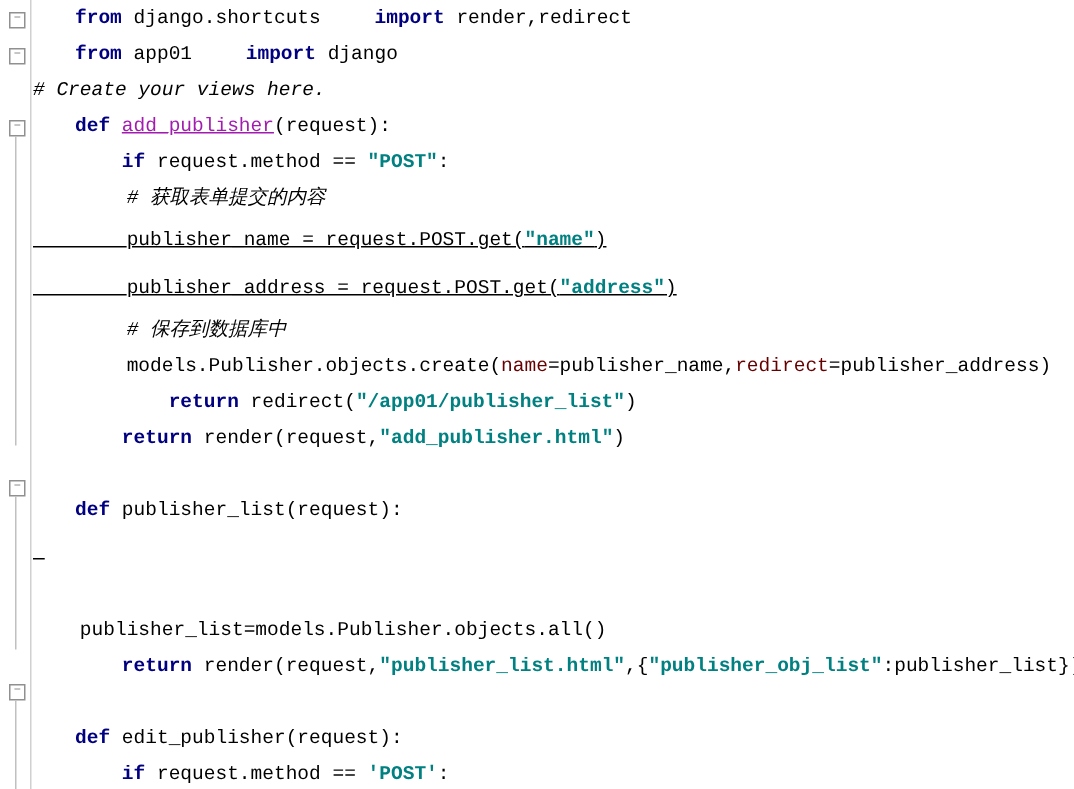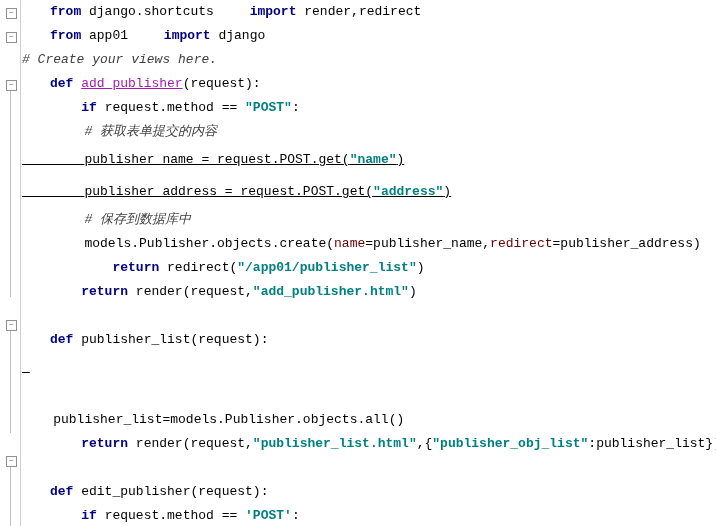--- a/index.html
+++ b/index.html
@@ -58,21 +58,21 @@
     white-space: pre;
     letter-spacing: 0;
   }
   .line.tall {
     height: 32px;
     line-height: 32px;
     text-decoration: underline;
   }
   .kw { color: #000080; font-weight: bold; padding-left: 28px; }
   .str { color: #008080; font-weight: bold; }
-  .cmt { color: #404040; font-style: italic; }
+  .cmt { color: #000000; font-style: italic; }
   .funcdef { color: #000000; }
   .funcdef-link { color: #a21caf; text-decoration: underline; }
   .kwarg { color: #660000; text-align: center; }
   .plain { color: #000000; }
 </style>
 </head>
 <body>
 
 <div class="gutter">
   <div class="fold-marker" style="top:8px"></div>

